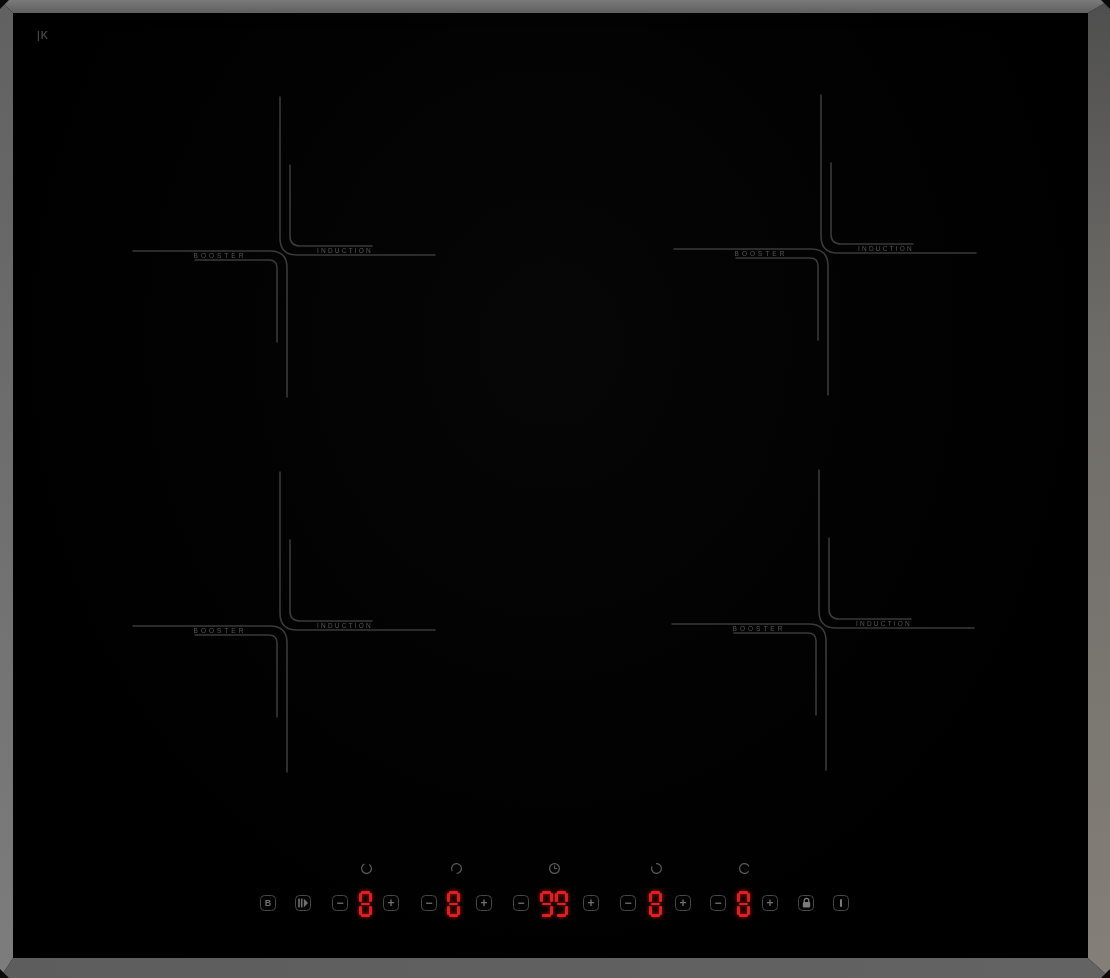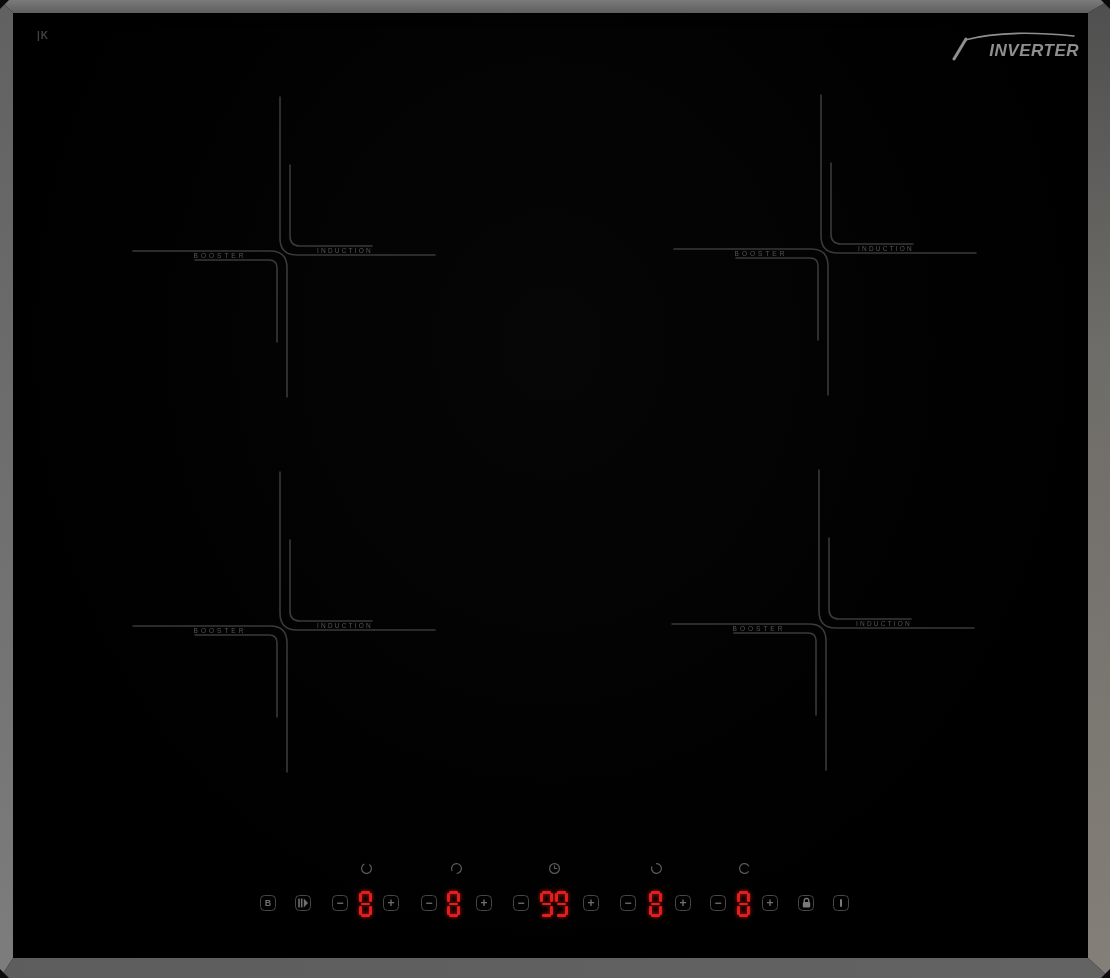--- a/index.html
+++ b/index.html
@@ -71,27 +71,20 @@
 
   <div class="frame frame-top"></div>
   <div class="frame frame-left"></div>
   <div class="frame frame-right"></div>
   <div class="frame frame-bottom"></div>
 
   <div class="glass"></div>
 
   <div class="corner-mark">|K</div>
 
-  <div class="logo">
-    <svg width="132" height="34" viewBox="0 0 132 34">
-      <path d="M4,29 L16,9" stroke="#8f8f8f" stroke-width="3" fill="none" stroke-linecap="round"></path>
-      <path d="M15,10 Q55,-1 124,6" stroke="#8f8f8f" stroke-width="1.6" fill="none" stroke-linecap="round"></path>
-      <text x="129" y="26" text-anchor="end" font-size="17" font-style="italic" font-weight="bold" letter-spacing="0.5" fill="#8f8f8f">INVERTER</text>
-    </svg>
-  </div>
 
   <div class="zone" style="left:103px;top:75px;">
       <svg width="360" height="360" viewBox="-180 -180 360 360">
       <g fill="none" stroke="#3a3a3a" stroke-width="1.6" stroke-linecap="round">
         <path d="M -3 -158 L -3 -17 Q -3 0 14 0 L 152 0"></path>
         <path d="M 7 -90 L 7 -19 Q 7 -9 17 -9 L 89 -9"></path>
         <path d="M -150 -4 L -13 -4 Q 4 -4 4 13 L 4 142"></path>
         <path d="M -88 5 L -14 5 Q -6 5 -6 13 L -6 87"></path>
       </g>
       <text class="z-boost" x="-63" y="3.4" text-anchor="middle" font-size="6.5" letter-spacing="3" fill="#575757">BOOSTER</text>

